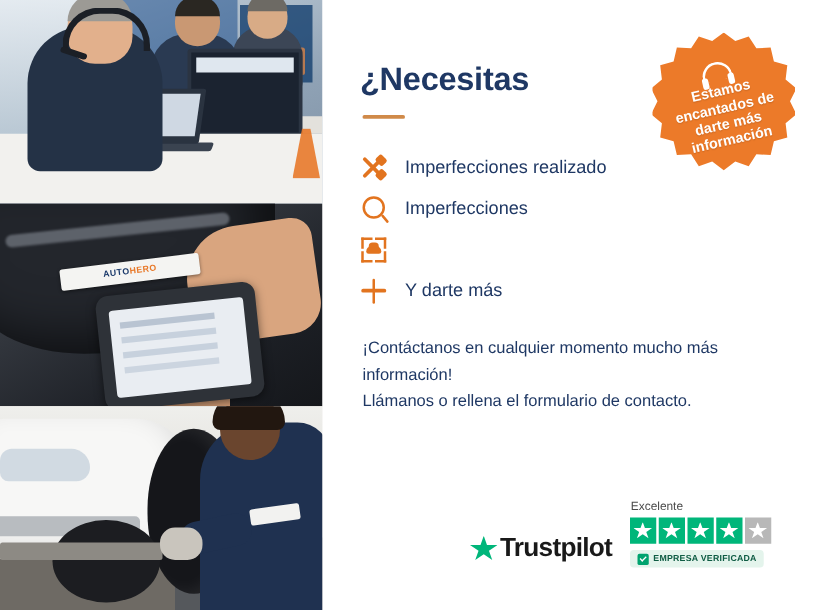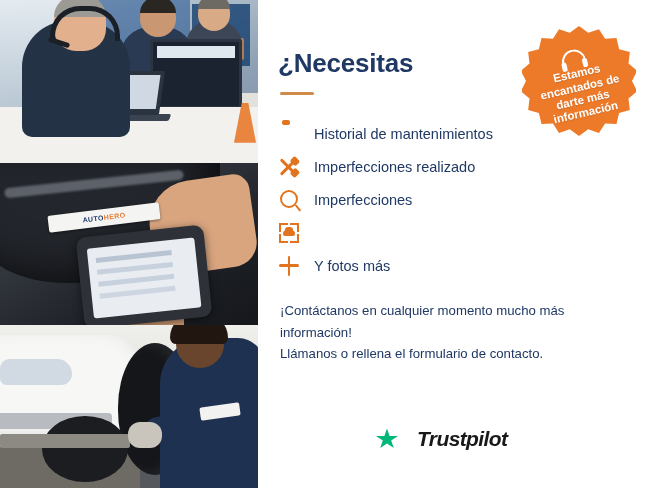--- a/index.html
+++ b/index.html
@@ -110,21 +110,21 @@
            border-radius:14px;transform:rotate(-12deg);}
   .p3 .glove{position:absolute;right:96px;bottom:40px;width:34px;height:26px;background:#c9c5bd;
            border-radius:12px;}
   .p3 .logo{position:absolute;right:18px;bottom:70px;width:40px;height:13px;background:#f2f2f0;
            border-radius:2px;transform:rotate(-8deg);}
   .p3 .bench{position:absolute;right:6px;bottom:36px;width:120px;height:10px;background:#9b7a4e;}
   .p3 .cab{position:absolute;right:34px;bottom:0;width:84px;height:38px;background:#55585c;}
 
   
   .content{position:absolute;left:258px;top:0;width:392px;height:488px;background:#fff;}
-  .inner{padding:48px 26px 0 20px;}
+  .inner{padding:48px 26px 0 30px;}
 
   .title{color:#1f3864;font-size:26px;line-height:1.16;font-weight:700;letter-spacing:-.2px;
          margin:0;max-width:220px;}
   .rule{width:34px;height:3px;background:#d08a49;margin:14px 0 22px 2px;border-radius:2px;}
 
   
   .badge{position:absolute;right:14px;top:26px;width:114px;height:114px;}
   .badge .burst{position:absolute;inset:0;background:#ec7a29;
         clip-path:polygon(50% 0%,58.1% 6.0%,67.5% 2.8%,72.9% 11.1%,82.9% 10.6%,85.2% 20.3%,
         94.6% 22.9%,93.4% 32.9%,101% 39.3%,96.5% 48.3%,101% 57.3%,93.4% 63.7%,94.6% 73.7%,
@@ -177,21 +177,21 @@
   .i-frame b:before{content:"";position:absolute;left:2px;top:-3px;width:8px;height:4px;
         background:#e2741f;border-radius:3px 3px 0 0;}
   .i-plus{position:absolute;left:10px;top:1px;width:2.4px;height:20px;background:#e2741f;border-radius:2px;}
   .i-plus:after{content:"";position:absolute;left:-8.8px;top:8.8px;width:20px;height:2.4px;
         background:#e2741f;border-radius:2px;}
 
   .para{margin:18px 0 0 2px;color:#1f3864;font-size:13.2px;line-height:1.62;max-width:345px;}
 
   
   .tp{position:absolute;left:118px;bottom:34px;display:flex;align-items:flex-end;gap:14px;}
-  .tp-logo{display:flex;align-items:center;gap:19px;padding-bottom:3px;font-style:italic;}
+  .tp-logo{display:flex;align-items:center;gap:2px;padding-bottom:3px;}
   .tp-star{width:22px;height:21px;background:#00b67a;
         clip-path:polygon(50% 0%,61.8% 35.5%,100% 35.5%,69% 57.5%,80.9% 93%,50% 71%,19.1% 93%,31% 57.5%,0 35.5%,38.2% 35.5%);}
   .tp-word{font-size:21px;font-weight:700;color:#191919;letter-spacing:-.6px;}
   .tp-right{display:flex;flex-direction:column;align-items:flex-start;}
   .tp-ex{font-size:9.5px;color:#4a4a4a;margin:0 0 3px 1px;}
   .tp-stars{display:flex;gap:2px;}
   .sbox{width:21px;height:21px;background:#00b67a;display:flex;align-items:center;justify-content:center;}
   .sbox.grey{background:#b8b8b8;}
   .sbox i{display:block;width:15px;height:14px;background:#fff;
         clip-path:polygon(50% 0%,61.8% 35.5%,100% 35.5%,69% 57.5%,80.9% 93%,50% 71%,19.1% 93%,31% 57.5%,0 35.5%,38.2% 35.5%);}
@@ -280,24 +280,20 @@
     </div>
 
     <div class="inner">
       <h1 class="title">
         <span>¿Necesitas</span><br>
       </h1>
       <div class="rule"></div>
 
       <ul class="list">
         <li class="li">
-          <span class="ico"><span class="i-clip"></span></span>
-          <span class="ltxt">Historial de mantenimientos</span>
-        </li>
-        <li class="li">
           <span class="ico">
               <span class="i-tools">
                 <span></span>
                 <span></span>
               </span>
             </span>
           <span class="ltxt">Imperfecciones realizado</span>
         </li>
         <li class="li">
           <span class="ico">
@@ -313,31 +309,55 @@
                 <i></i>
                 <i></i>
                 <b></b>
               </span>
             </span>
         </li>
         <li class="li">
           <span class="ico">
               <span class="i-plus"></span>
             </span>
-          <span class="ltxt">Y fotos más</span>
+          <span class="ltxt">Y darte más</span>
         </li>
       </ul>
 
       <p class="para">
         <span>¡Contáctanos en cualquier momento mucho más información!</span><br>
         <span>Llámanos o rellena el formulario de contacto.</span>
       </p>
     </div>
 
     <div class="tp">
       <div class="tp-logo">
         <span class="tp-star"></span>
         <span class="tp-word">Trustpilot</span>
       </div>
+      <div class="tp-right">
+        <div class="tp-ex">Excelente</div>
+        <div class="tp-stars">
+          <span class="sbox">
+              <i></i>
+            </span>
+          <span class="sbox">
+              <i></i>
+            </span>
+          <span class="sbox">
+              <i></i>
+            </span>
+          <span class="sbox">
+              <i></i>
+            </span>
+          <span class="sbox grey">
+              <i></i>
+            </span>
+        </div>
+        <div class="tp-ver">
+          <span class="chk"></span>
+          <span>EMPRESA VERIFICADA</span>
+        </div>
+      </div>
     </div>
 
   </div>
 </div>
 
 </body></html>

